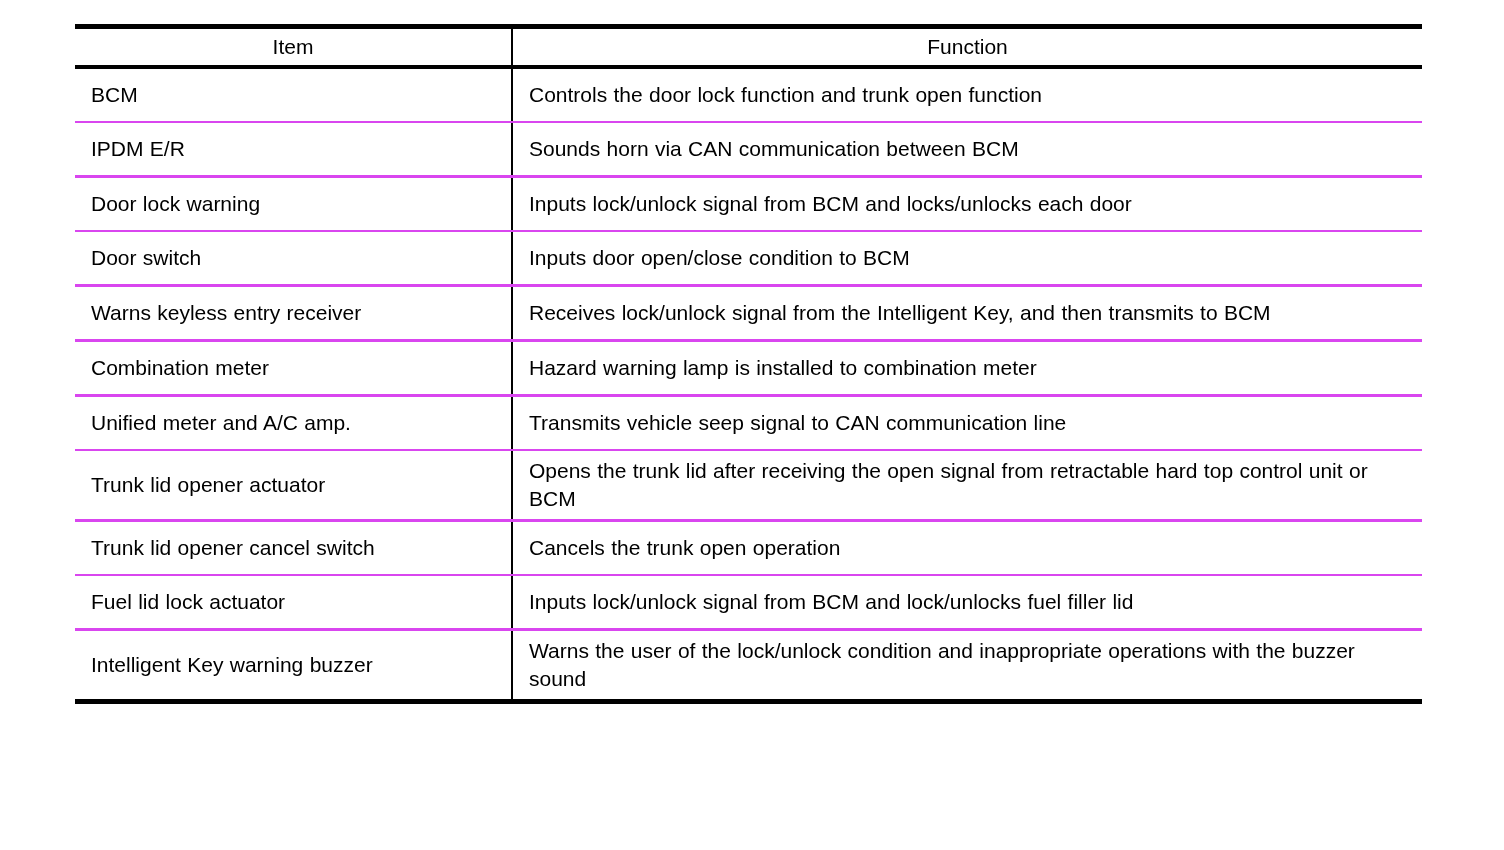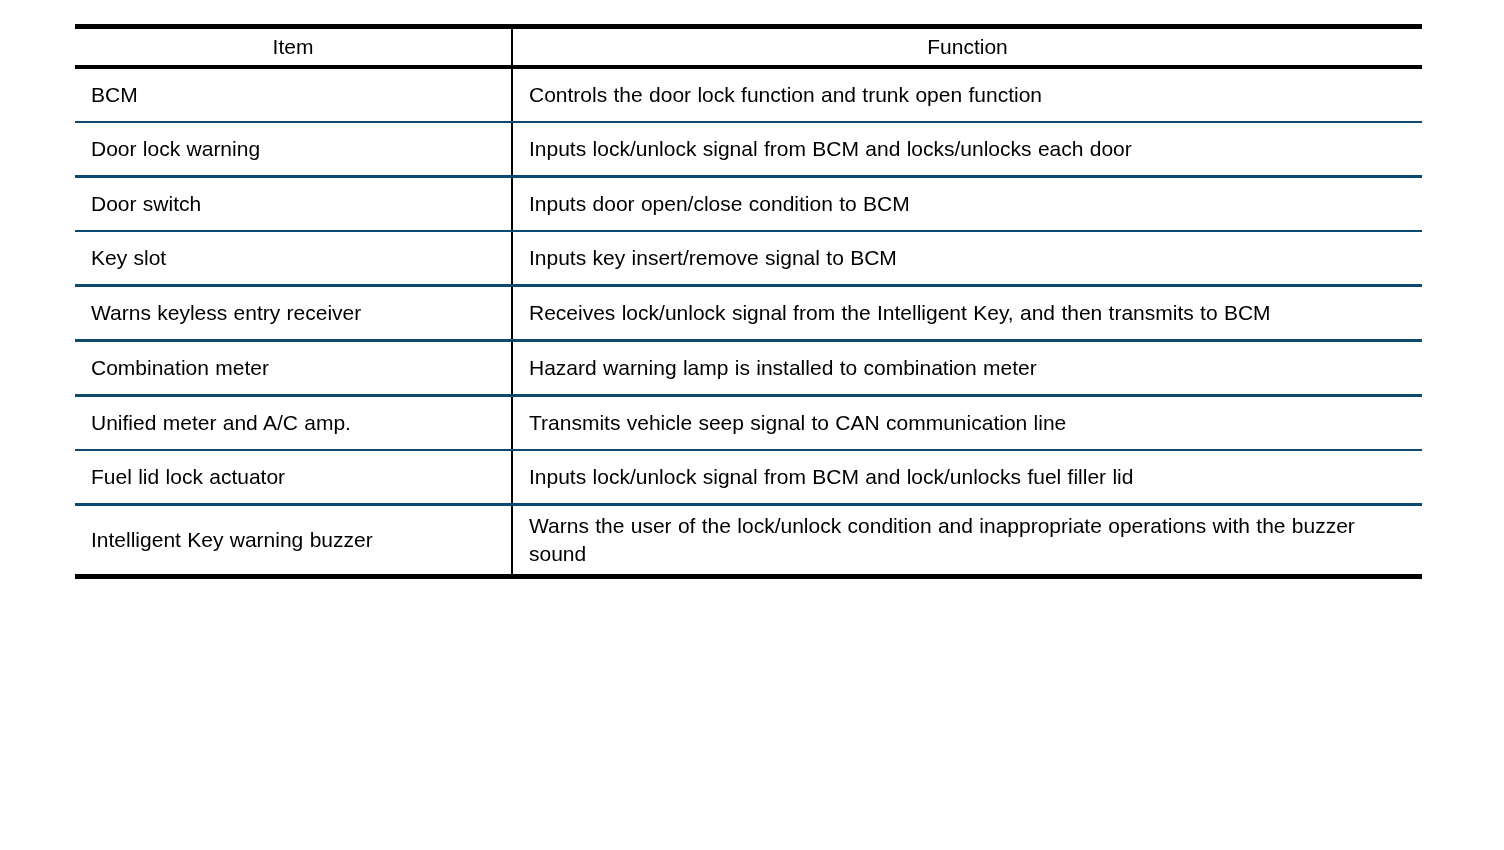--- a/index.html
+++ b/index.html
@@ -39,21 +39,21 @@
     height: 36px;
     line-height: 36px;
     padding: 0;
     vertical-align: middle;
   }
   table.spec-table th:first-child,
   table.spec-table td:first-child {
     border-right: 2px solid #000;
   }
   table.spec-table td {
-    border-bottom: 2px solid #0c4a6e;
+    border-bottom: 2px solid #d946ef;
     font-size: 21px;
     line-height: 28px;
     vertical-align: middle;
     height: 40px;
     padding: 6px 16px 6px 16px;
     text-align: left;
     word-spacing: 0.5px;
   }
   
   tbody tr:nth-child(2) td,
@@ -85,44 +85,52 @@
         <th>Item</th>
         <th>Function</th>
       </tr>
     </thead>
     <tbody id="table-rows">
         <tr>
           <td>BCM</td>
           <td>Controls the door lock function and trunk open function</td>
         </tr>
         <tr>
+          <td>IPDM E/R</td>
+          <td>Sounds horn via CAN communication between BCM</td>
+        </tr>
+        <tr>
           <td>Door lock warning</td>
           <td>Inputs lock/unlock signal from BCM and locks/unlocks each door</td>
         </tr>
         <tr>
           <td>Door switch</td>
           <td>Inputs door open/close condition to BCM</td>
-        </tr>
-        <tr>
-          <td>Key slot</td>
-          <td>Inputs key insert/remove signal to BCM</td>
         </tr>
         <tr>
           <td>Warns keyless entry receiver</td>
           <td>Receives lock/unlock signal from the Intelligent Key, and then transmits to BCM</td>
         </tr>
         <tr>
           <td>Combination meter</td>
           <td>Hazard warning lamp is installed to combination meter</td>
         </tr>
         <tr>
           <td>Unified meter and A/C amp.</td>
           <td>Transmits vehicle seep signal to CAN communication line</td>
         </tr>
         <tr>
+          <td>Trunk lid opener actuator</td>
+          <td>Opens the trunk lid after receiving the open signal from retractable hard top control unit or BCM</td>
+        </tr>
+        <tr>
+          <td>Trunk lid opener cancel switch</td>
+          <td>Cancels the trunk open operation</td>
+        </tr>
+        <tr>
           <td>Fuel lid lock actuator</td>
           <td>Inputs lock/unlock signal from BCM and lock/unlocks fuel filler lid</td>
         </tr>
         <tr>
           <td>Intelligent Key warning buzzer</td>
           <td>Warns the user of the lock/unlock condition and inappropriate operations with the buzzer sound</td>
         </tr>
       </tbody>
   </table>
 </div>

